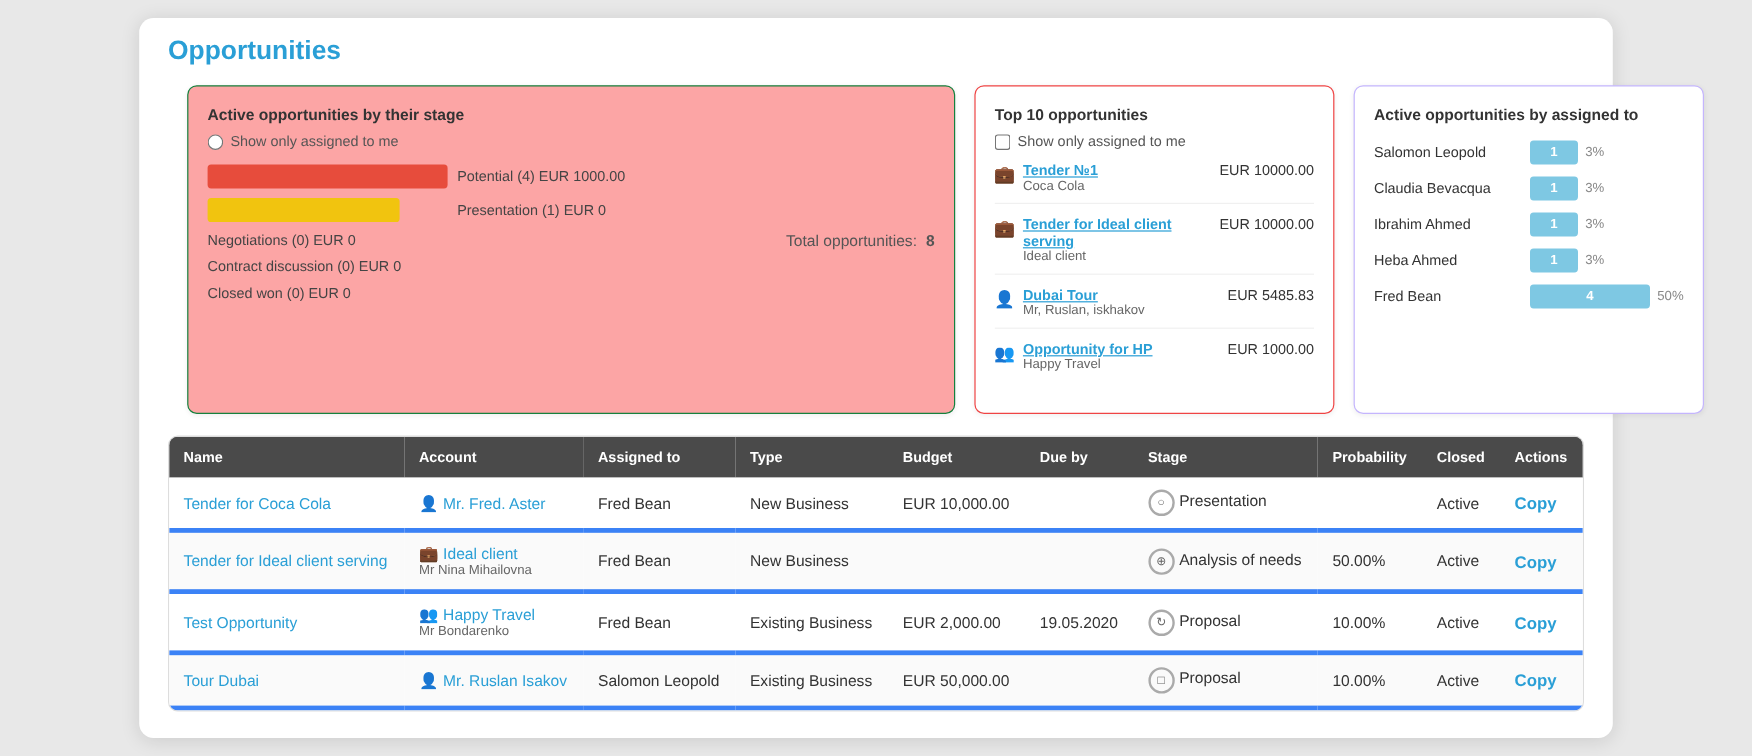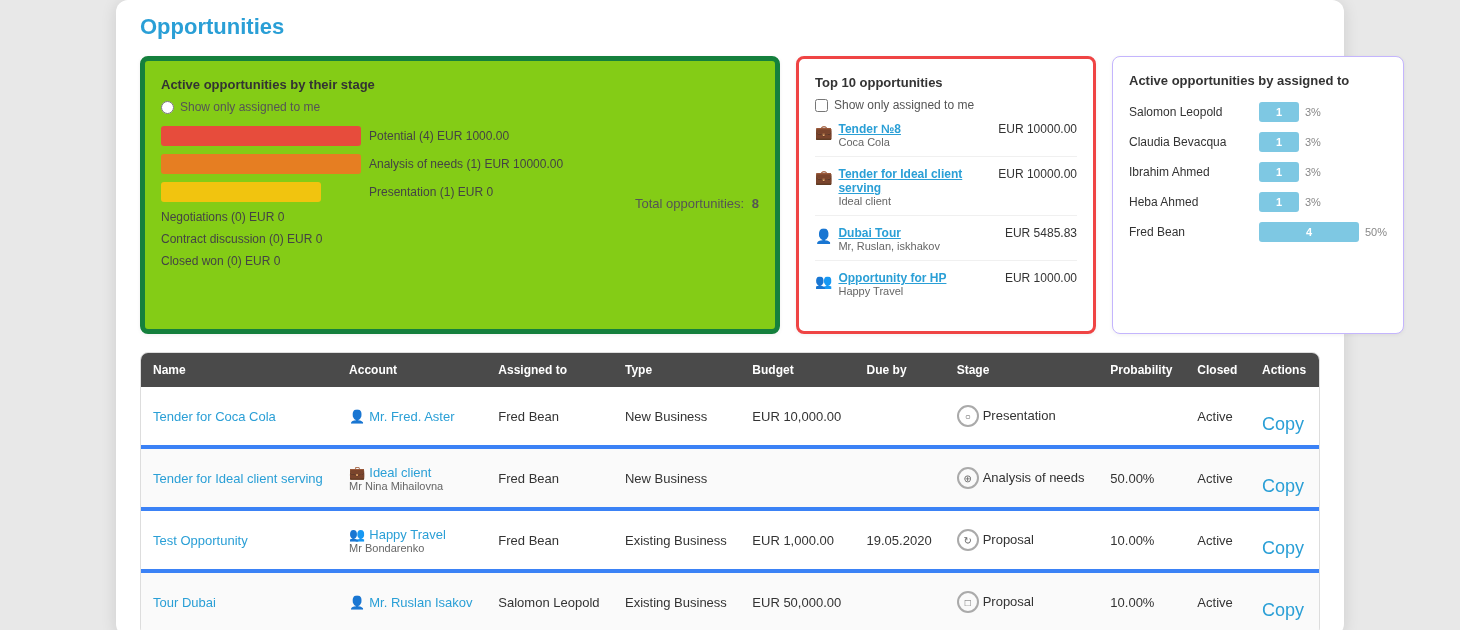--- a/index.html
+++ b/index.html
@@ -27,26 +27,27 @@
       color: #2a9fd6;
       margin-bottom: 16px;
     }
     .top-section {
       display: flex;
       gap: 16px;
       margin-bottom: 0;
     }
     
     .stage-card {
-      background: #84cc16;
+      background: #fca5a5;
       border-radius: 8px;
-      border: 5px solid #15803d;
+      border: 1px solid #15803d;
       padding: 16px;
       flex: 0 0 640px;
       box-shadow: 0 1px 4px rgba(0,0,0,0.06);
+      margin-left: 16px;
     }
     .stage-card-title {
       font-weight: 600;
       font-size: 13px;
       color: #333;
       margin-bottom: 8px;
     }
     .show-assigned-row {
       display: flex;
       align-items: center;
@@ -93,21 +94,21 @@
     }
     .total-item .big {
       font-weight: 700;
       font-size: 20px;
       color: #222;
     }
     
     .top10-card {
       background: #fff;
       border-radius: 8px;
-      border: 3px solid #ef4444;
+      border: 1px solid #ef4444;
       padding: 16px;
       flex: 0 0 300px;
       box-shadow: 0 1px 4px rgba(0,0,0,0.06);
     }
     .top10-title {
       font-weight: 700;
       font-size: 13px;
       color: #333;
       margin-bottom: 8px;
     }
@@ -233,23 +234,22 @@
       padding: 10px 12px;
       vertical-align: middle;
       color: #333;
     }
     .link { color: #2a9fd6; cursor: pointer; text-decoration: none; }
     .copy-btn {
       color: #2a9fd6;
       cursor: pointer;
       background: none;
       border: none;
-      font-size: 18px;
-      font-weight: 400;
-      margin-top: 17px;
+      font-size: 14px;
+      font-weight: 700;
     }
     .stage-icon {
       display: inline-flex;
       align-items: center;
       justify-content: center;
       width: 22px;
       height: 22px;
       border-radius: 50%;
       border: 2px solid #aaa;
       margin-right: 4px;
@@ -274,26 +274,20 @@
         <input type="radio" class="checkbox-sm" style="">
         <span>Show only assigned to me</span>
       </div>
       <div class="stage-rows-cols">
         <div class="stage-bars" id="stage-bars-container">
             <div class="stage-row">
               <div class="bar-wrap">
                 <div class="bar" style="background: rgb(231, 76, 60); width: 200px;"></div>
               </div>
               <span class="stage-label">Potential (4) EUR 1000.00</span>
-            </div>
-            <div class="stage-row">
-              <div class="bar-wrap">
-                <div class="bar" style="background: rgb(230, 126, 34); width: 200px;"></div>
-              </div>
-              <span class="stage-label">Analysis of needs (1) EUR 10000.00</span>
             </div>
             <div class="stage-row">
               <div class="bar-wrap">
                 <div class="bar" style="background: rgb(241, 196, 15); width: 160px;"></div>
               </div>
               <span class="stage-label">Presentation (1) EUR 0</span>
             </div>
             <div class="stage-row">
               <span class="stage-label">Negotiations (0) EUR 0</span>
             </div>
@@ -317,21 +311,21 @@
       <div class="top10-title">Top 10 opportunities</div>
       <div class="top10-show-row">
         <input type="checkbox" class="checkbox-sm" style="">
         <span>Show only assigned to me</span>
       </div>
       <div id="top10-items-container">
           <div class="top10-item">
     <div class="top10-left">
       <span class="top10-icon">💼</span>
       <div>
-        <div class="top10-name">Tender №8</div>
+        <div class="top10-name">Tender №1</div>
         <div class="top10-sub">Coca Cola</div>
       </div>
     </div>
     <div class="top10-amount">EUR 10000.00</div>
   </div>
           <div class="top10-item">
     <div class="top10-left">
       <span class="top10-icon">💼</span>
       <div>
         <div class="top10-name">Tender for Ideal client serving</div>
@@ -445,21 +439,21 @@
             <td><span class="stage-icon">⊕</span><span>Analysis of needs</span></td>
             <td>50.00%</td>
             <td>Active</td>
             <td><button class="copy-btn">Copy</button></td>
           </tr>
           <tr>
             <td><a class="link">Test Opportunity</a></td>
             <td><span class="account-icon">👥</span><a class="link">Happy Travel</a><div class="account-sub">Mr Bondarenko</div></td>
             <td>Fred Bean</td>
             <td>Existing Business</td>
-            <td>EUR 1,000.00</td>
+            <td>EUR 2,000.00</td>
             <td>19.05.2020</td>
             <td><span class="stage-icon">↻</span><span>Proposal</span></td>
             <td>10.00%</td>
             <td>Active</td>
             <td><button class="copy-btn">Copy</button></td>
           </tr>
           <tr>
             <td><a class="link">Tour Dubai</a></td>
             <td><span class="account-icon">👤</span><a class="link">Mr. Ruslan Isakov</a></td>
             <td>Salomon Leopold</td>

